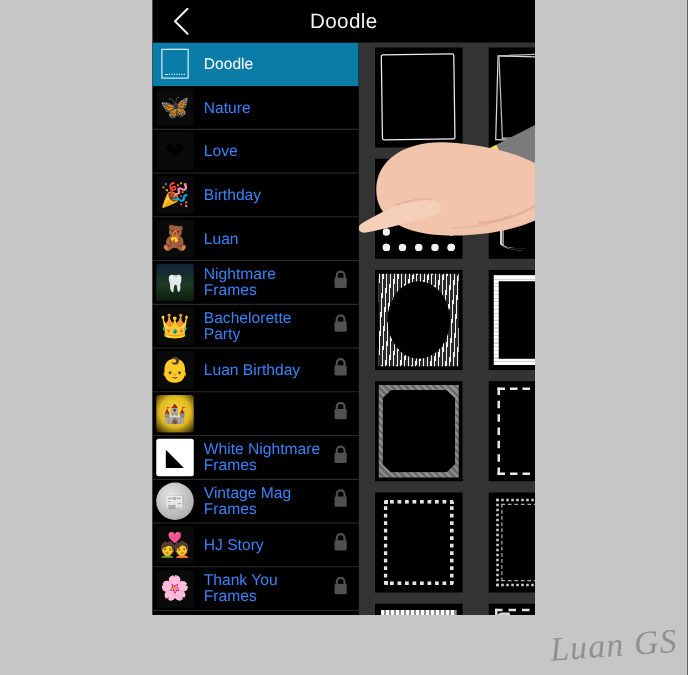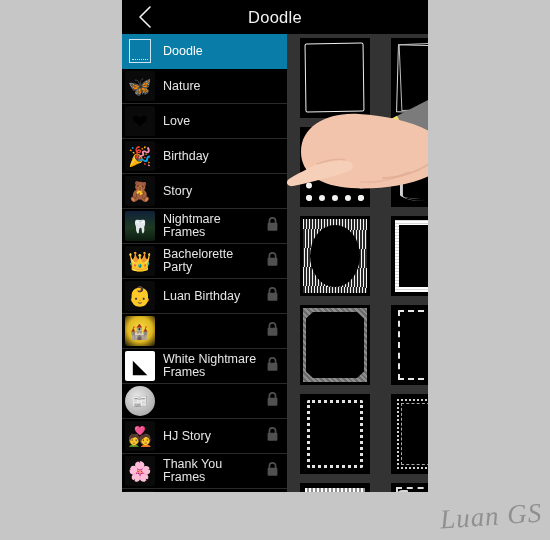--- a/index.html
+++ b/index.html
@@ -85,21 +85,21 @@
     margin-left: 3px;
     border-radius: 2px;
     position: relative;
     overflow: hidden;
     display: flex; align-items: center; justify-content: center;
     font-size: 19px;
     line-height: 1;
   }
   .cat-label {
     margin-left: 8px;
-    color: #e5e5e5;
+    color: #3b82f6;
     font-size: 12.5px;
     line-height: 13px;
     max-width: 96px;
   }
   .cat-row.selected .cat-label { color: #ffffff; }
   .lock {
     position: absolute;
     right: 8px; top: 50%;
     transform: translateY(-50%);
   }
@@ -299,21 +299,21 @@
         <div class="cat-row">
           <div class="cat-thumb t-img">❤</div>
           <div class="cat-label">Love</div>
         </div>
         <div class="cat-row">
           <div class="cat-thumb t-img">🎉</div>
           <div class="cat-label">Birthday</div>
         </div>
         <div class="cat-row">
           <div class="cat-thumb t-img">🧸</div>
-          <div class="cat-label">Story</div>
+          <div class="cat-label">Luan</div>
         </div>
         <div class="cat-row">
           <div class="cat-thumb t-night">🦷</div>
           <div class="cat-label">Nightmare Frames</div>
           <span class="lock">
   <svg width="13" height="15" viewBox="0 0 13 15" aria-hidden="true">
     <path d="M3.4 6.5 V4.4 a3.1 3.1 0 0 1 6.2 0 V6.5" stroke="#505050" stroke-width="1.7" fill="none"></path>
     <rect x="1.6" y="6.2" width="9.8" height="8.1" rx="1.1" fill="#505050"></rect>
   </svg></span>
         </div>
@@ -347,20 +347,21 @@
           <div class="cat-thumb t-white">◣</div>
           <div class="cat-label">White Nightmare Frames</div>
           <span class="lock">
   <svg width="13" height="15" viewBox="0 0 13 15" aria-hidden="true">
     <path d="M3.4 6.5 V4.4 a3.1 3.1 0 0 1 6.2 0 V6.5" stroke="#505050" stroke-width="1.7" fill="none"></path>
     <rect x="1.6" y="6.2" width="9.8" height="8.1" rx="1.1" fill="#505050"></rect>
   </svg></span>
         </div>
         <div class="cat-row">
           <div class="cat-thumb t-circle-gray">📰</div>
+          <div class="cat-label">Vintage Mag Frames</div>
           <span class="lock">
   <svg width="13" height="15" viewBox="0 0 13 15" aria-hidden="true">
     <path d="M3.4 6.5 V4.4 a3.1 3.1 0 0 1 6.2 0 V6.5" stroke="#505050" stroke-width="1.7" fill="none"></path>
     <rect x="1.6" y="6.2" width="9.8" height="8.1" rx="1.1" fill="#505050"></rect>
   </svg></span>
         </div>
         <div class="cat-row">
           <div class="cat-thumb t-img">💑</div>
           <div class="cat-label">HJ Story</div>
           <span class="lock">

